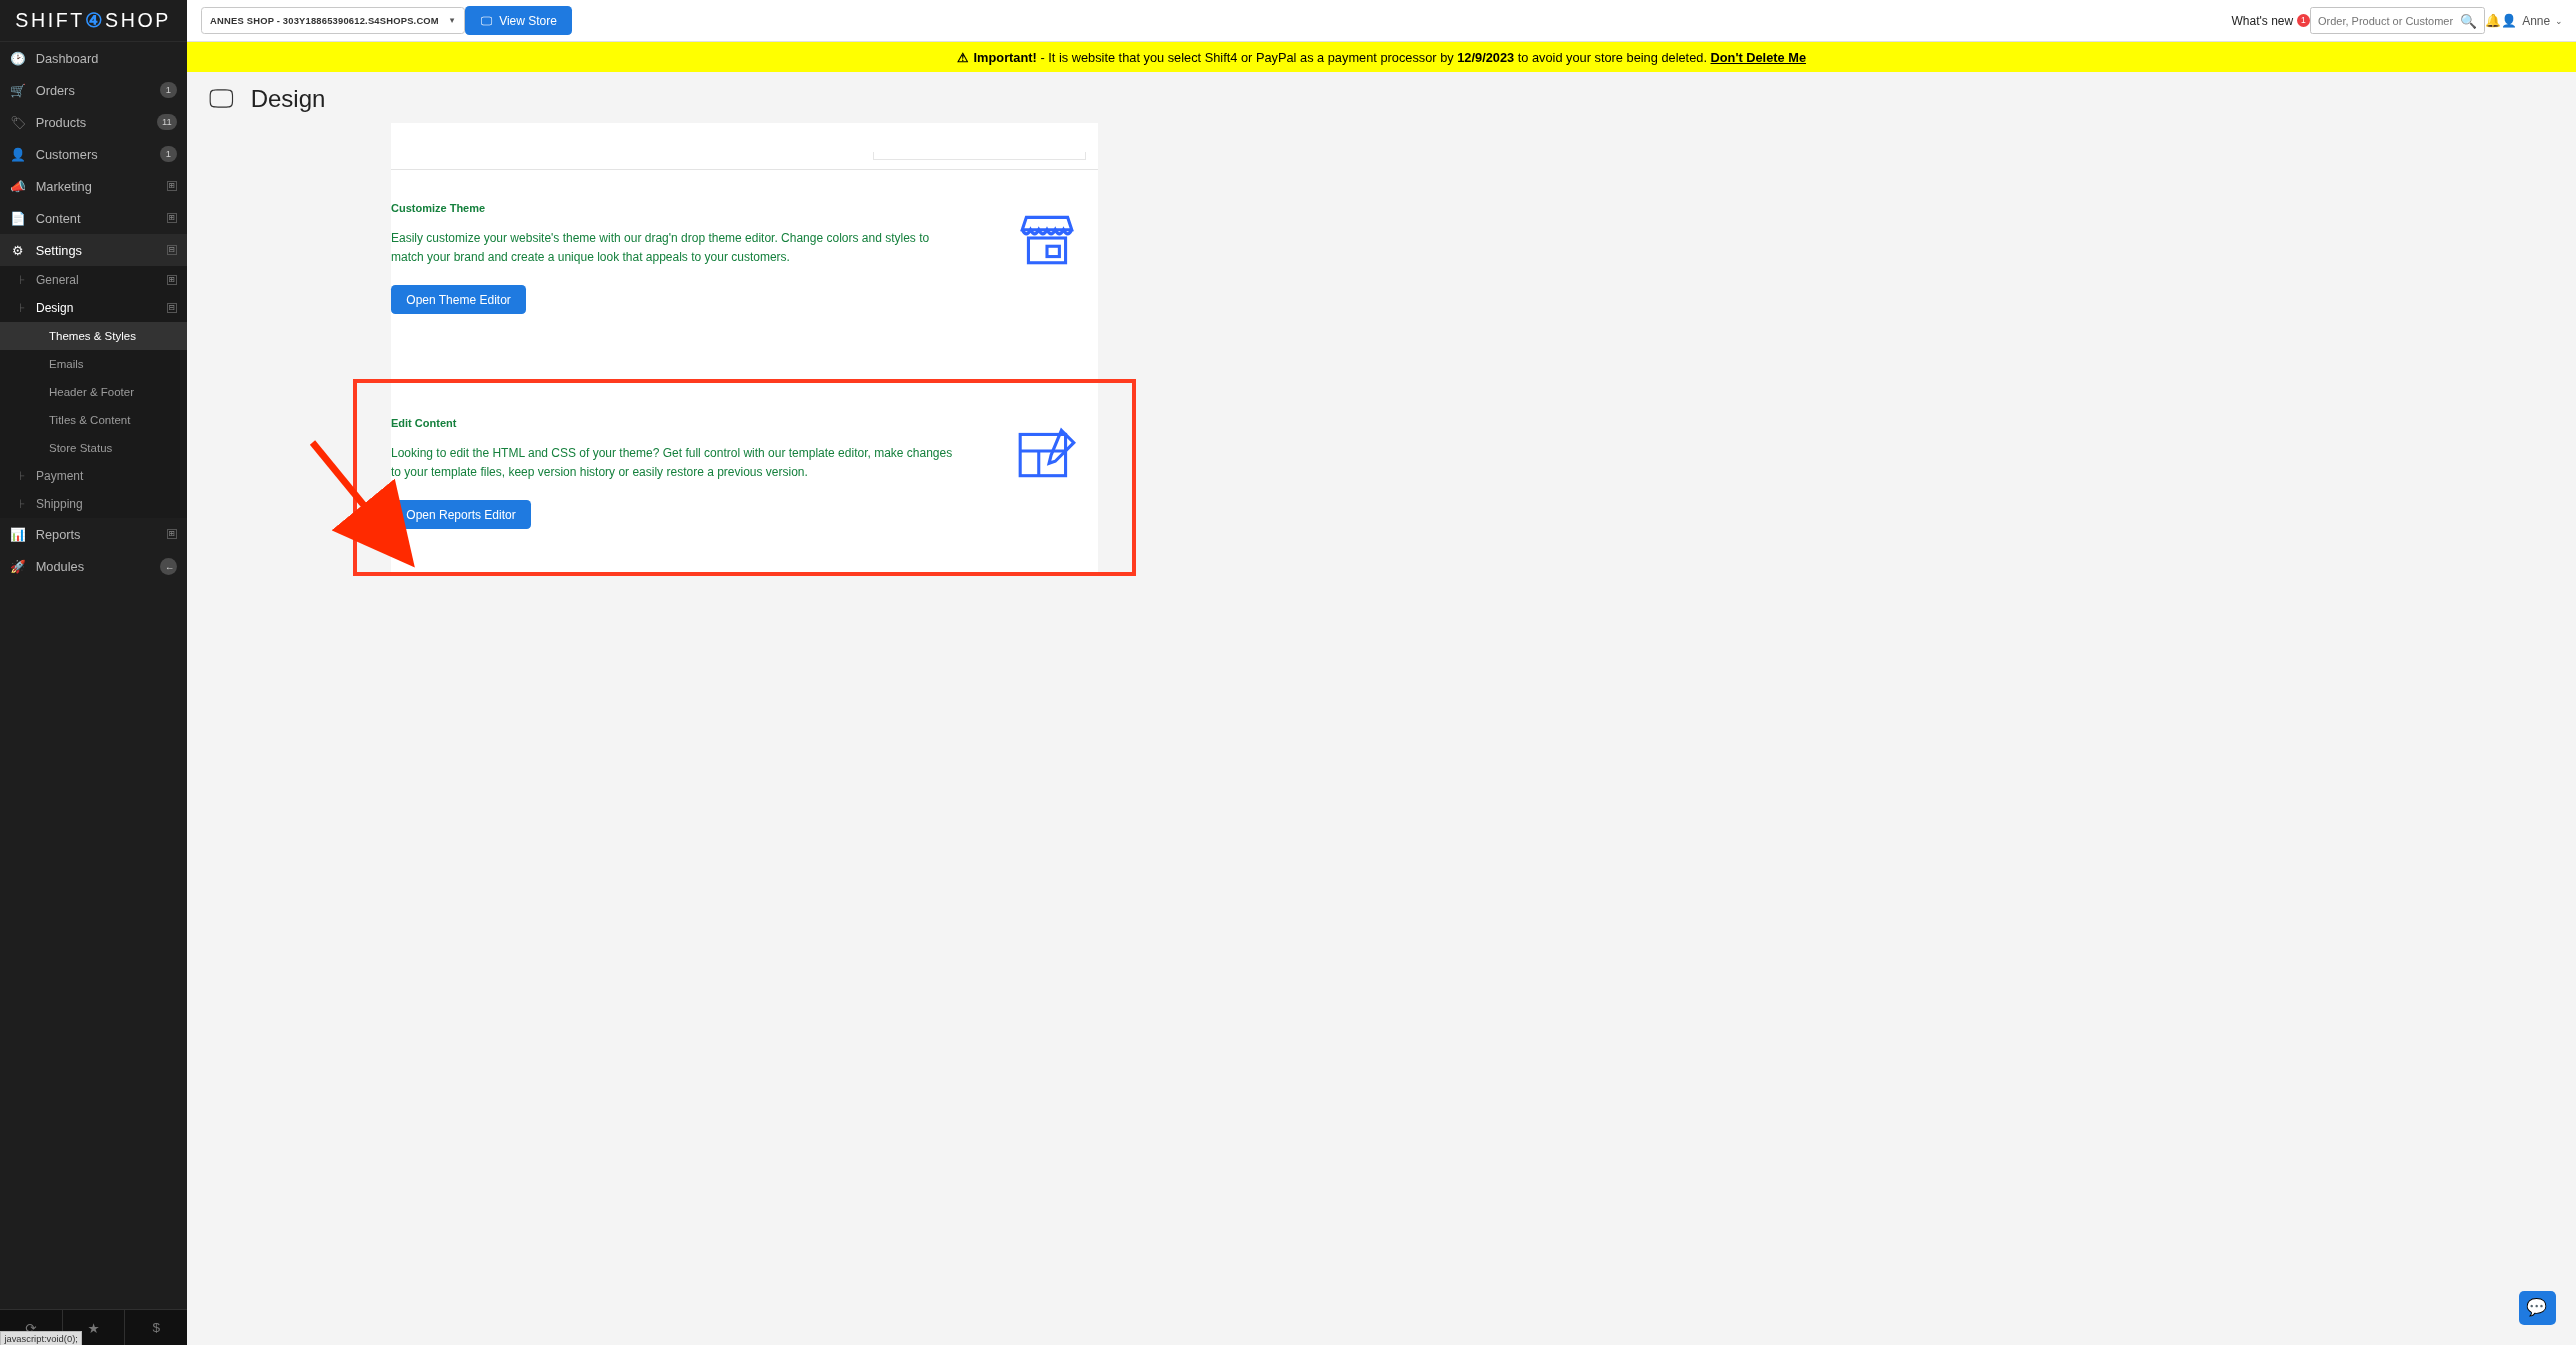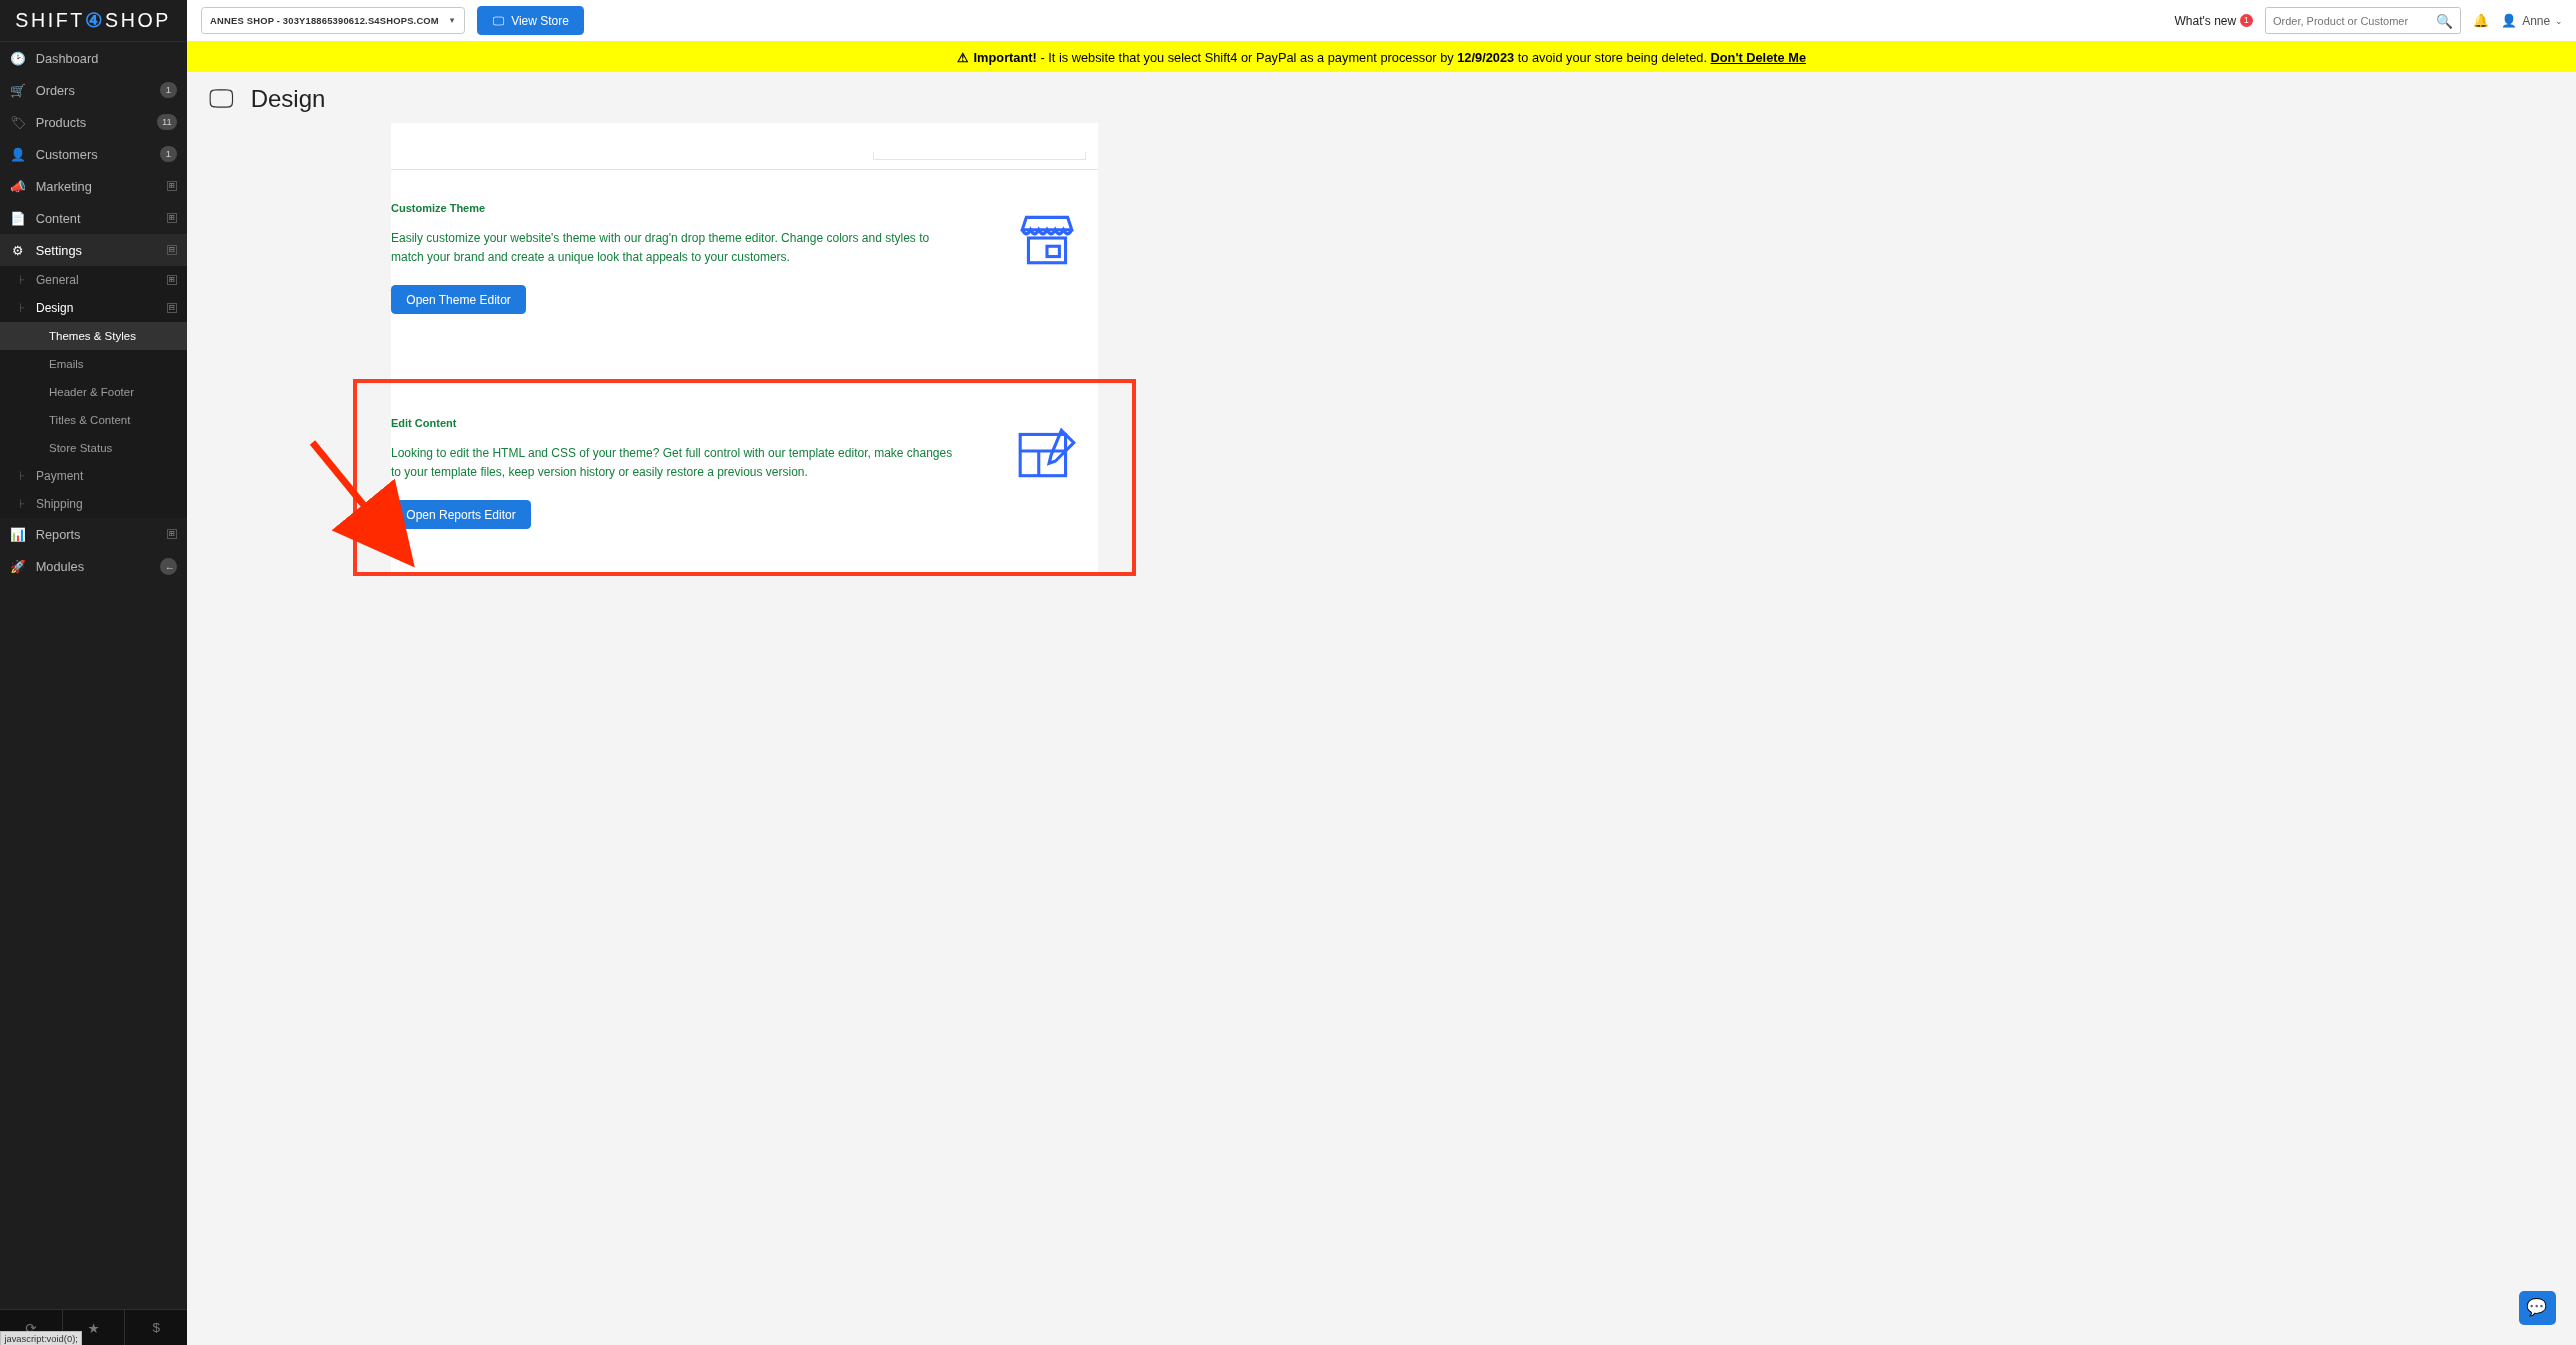--- a/index.html
+++ b/index.html
@@ -120,21 +120,20 @@
     border-bottom:none;
   }
 
   
   .main { flex: 1; display: flex; flex-direction: column; min-width: 0; background:#fff; }
   .topbar {
     height: 42px;
     display: flex;
     align-items: center;
     padding: 0 13.6px;
-    gap: 12px;
     border-bottom: 0.9px solid #e1e1e1;
     background: #fff;
   }
   .topbar .spacer { flex: 1; }
   .store-select {
     height: 27px;
     border: 0.9px solid #c8c8c8;
     border-radius: 3.4px;
     background: #fff;
     font-size: 9.4px;
@@ -170,21 +169,21 @@
   .dot-badge {
     background: #ef3e41;
     color:#fff;
     border-radius: 50%;
     width: 13.6px; height:13.6px;
     font-size:8.5px;
     line-height:13.6px;
     text-align:center;
   }
   .search-box {
-    width: 196px;
+    width: 175px;
     height: 27px;
     border: 0.9px solid #c3c3c3;
     border-radius: 2.6px;
     display: flex;
     align-items: center;
     padding: 0 6.8px;
     position:relative;
   }
   .search-box input {
     border:none;

